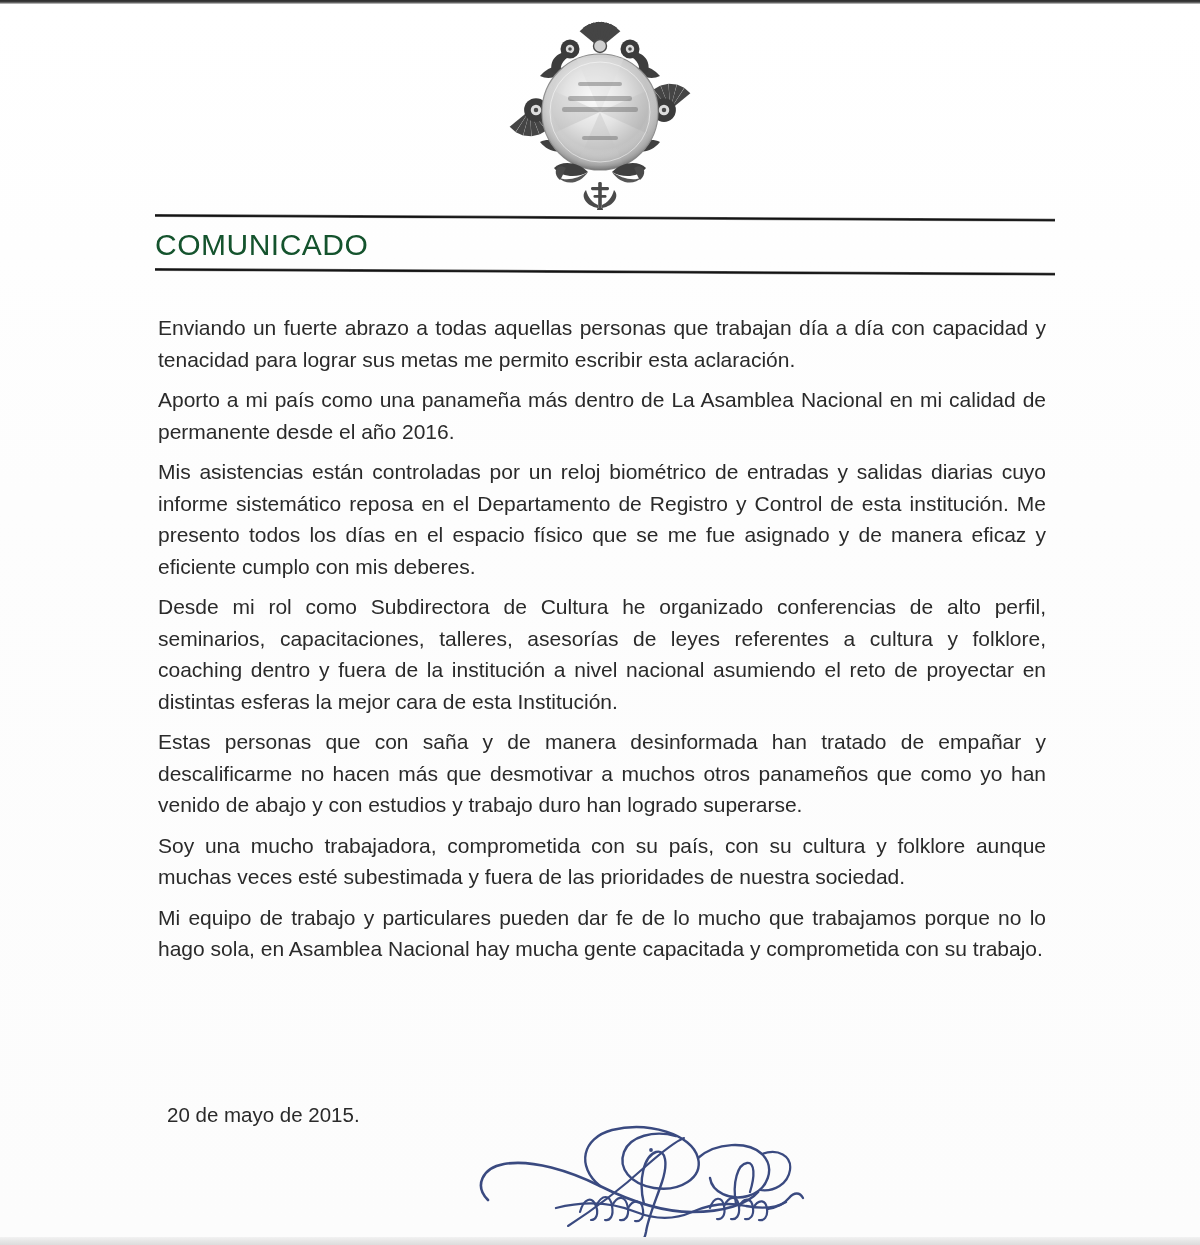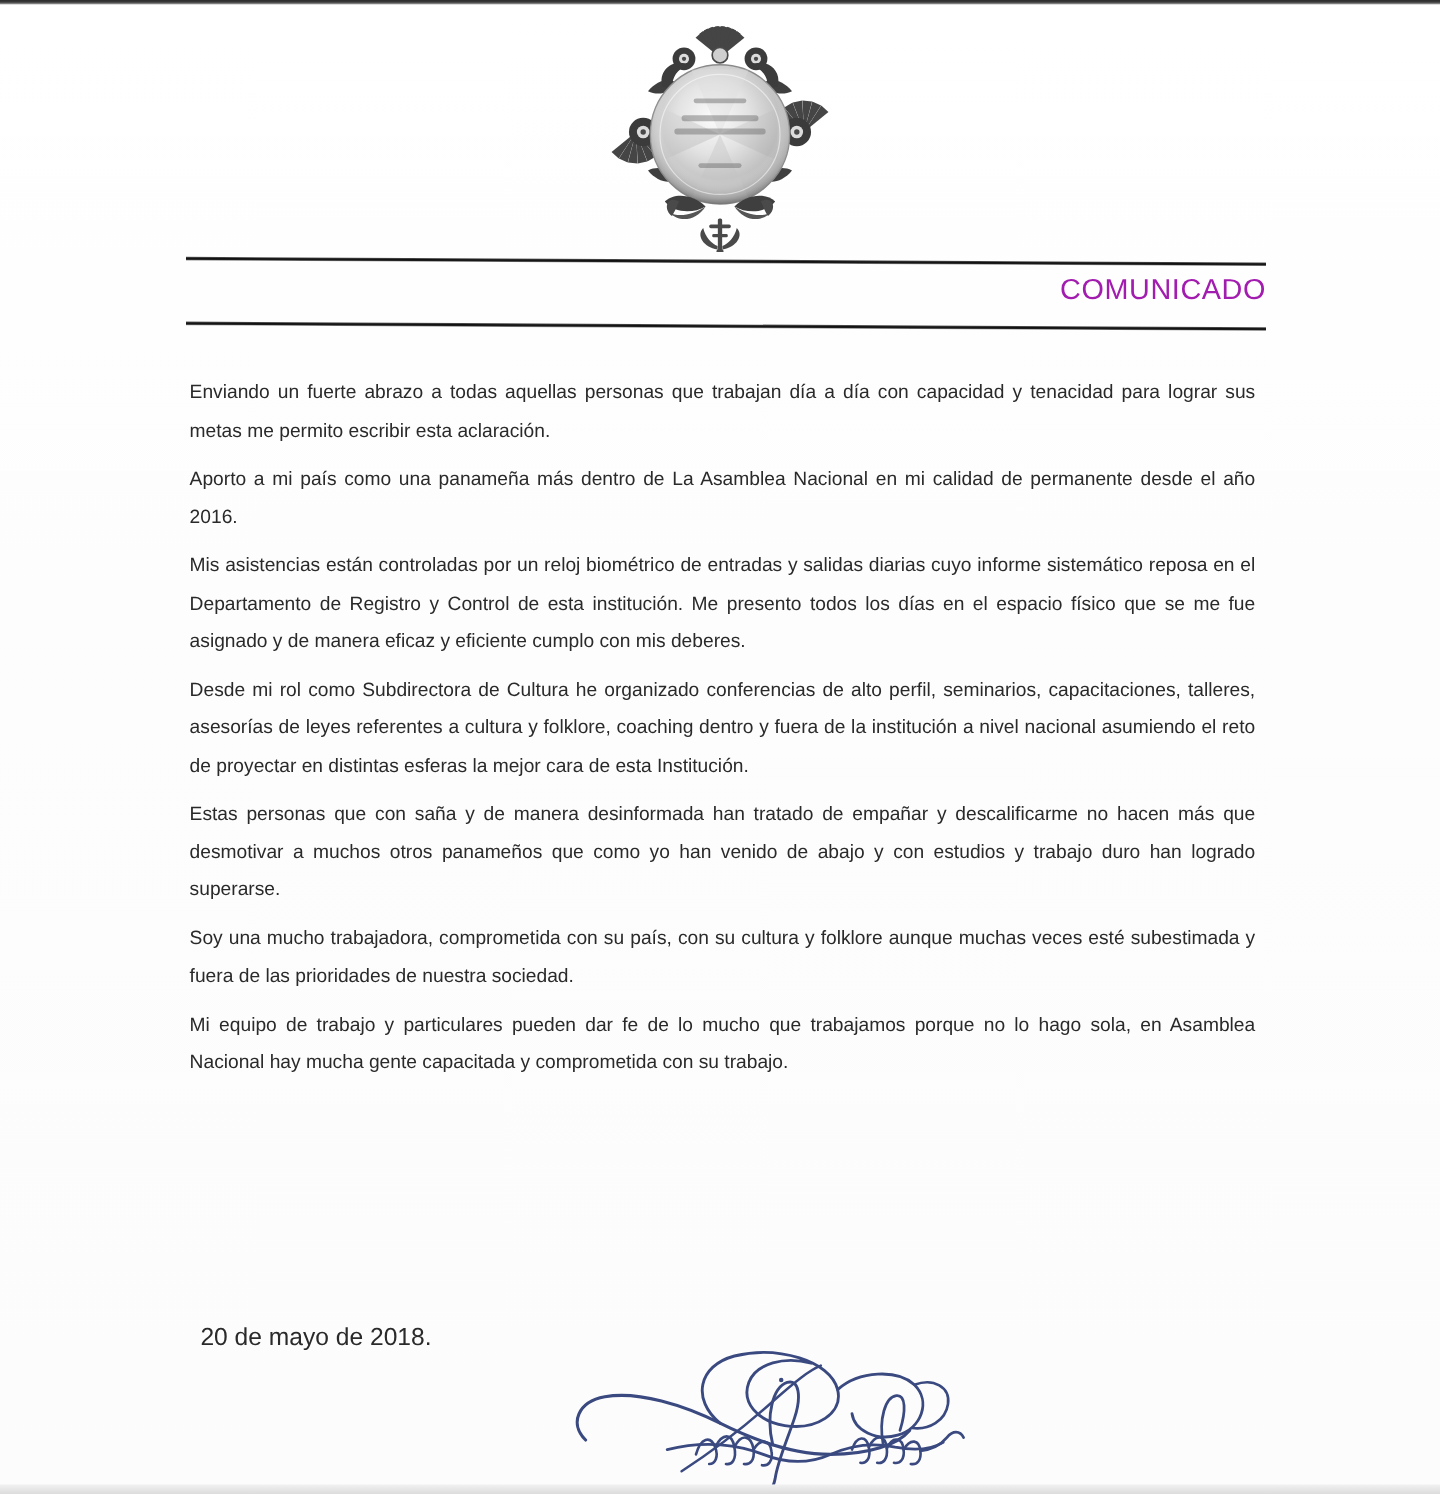--- a/index.html
+++ b/index.html
@@ -57,38 +57,38 @@
     transform-origin: left center;
   }
   .rule-top { top: 214px; transform: rotate(0.30deg); }
   .rule-bottom { top: 268px; transform: rotate(0.30deg); }
 
   .doc-title {
     position: absolute;
     left: 155px;
     top: 228px;
     width: 900px;
-    text-align: right;
-    font-size: 24px;
+    text-align: left;
+    font-size: 30px;
     letter-spacing: 0.5px;
-    color: #a21caf;
+    color: #14532d;
     font-family: "Liberation Sans", sans-serif;
     font-weight: 400;
   }
 
   
   .body-block {
     position: absolute;
     left: 158px;
     top: 312px;
     width: 888px;
   }
   .para {
     text-align: justify;
-    font-size: 16px;
+    font-size: 21px;
     line-height: 31.5px;
     color: #2a2a2a;
     margin: 0 0 9px 0;
     font-family: "Liberation Sans", sans-serif;
     -webkit-font-smoothing: antialiased;
   }
   .para:last-child { margin-bottom: 0; }
 
   .date-line {
     position: absolute;
@@ -289,21 +289,21 @@
   <div class="body-block">
     <p class="para">Enviando un fuerte abrazo a todas aquellas personas que trabajan día a día con capacidad y tenacidad para lograr sus metas me permito escribir esta aclaración.</p>
     <p class="para">Aporto a mi país como una panameña más dentro de La Asamblea Nacional en mi calidad de permanente desde el año 2016.</p>
     <p class="para">Mis asistencias están controladas por un reloj biométrico de entradas y salidas diarias cuyo informe sistemático reposa en el Departamento de Registro y Control de esta institución. Me presento todos los días en el espacio físico que se me fue asignado y de manera eficaz y eficiente cumplo con mis deberes.</p>
     <p class="para">Desde mi rol como Subdirectora de Cultura he organizado conferencias de alto perfil, seminarios, capacitaciones, talleres, asesorías de leyes referentes a cultura y folklore, coaching dentro y fuera de la institución a nivel nacional asumiendo el reto de proyectar en distintas esferas la mejor cara de esta Institución.</p>
     <p class="para">Estas personas que con saña y de manera desinformada han tratado de empañar y descalificarme no hacen más que desmotivar a muchos otros panameños que como yo han venido de abajo y con estudios y trabajo duro han logrado superarse.</p>
     <p class="para">Soy una mucho trabajadora, comprometida con su país, con su cultura y folklore aunque muchas veces esté subestimada y fuera de las prioridades de nuestra sociedad.</p>
     <p class="para">Mi equipo de trabajo y particulares pueden dar fe de lo mucho que trabajamos porque no lo hago sola, en Asamblea Nacional hay mucha gente capacitada y comprometida con su trabajo.</p>
   </div>
 
-  <div class="date-line">20 de mayo de 2018.</div>
+  <div class="date-line">20 de mayo de 2015.</div>
 
   <div class="signature-wrap">
     <svg viewBox="0 0 400 137" xmlns="http://www.w3.org/2000/svg">
       <g fill="none" stroke="#3a4a80" stroke-linecap="round" stroke-linejoin="round">
 
         <path d="M40,92 C26,78 34,60 56,56 C84,51 122,63 152,78 C184,94 214,104 244,104
                  C276,104 300,96 310,84" stroke-width="2.6"></path>
 
         <path d="M152,78 C128,58 134,30 164,22 C200,13 244,26 250,50
                  C255,70 232,84 206,80 C182,76 170,60 176,44

